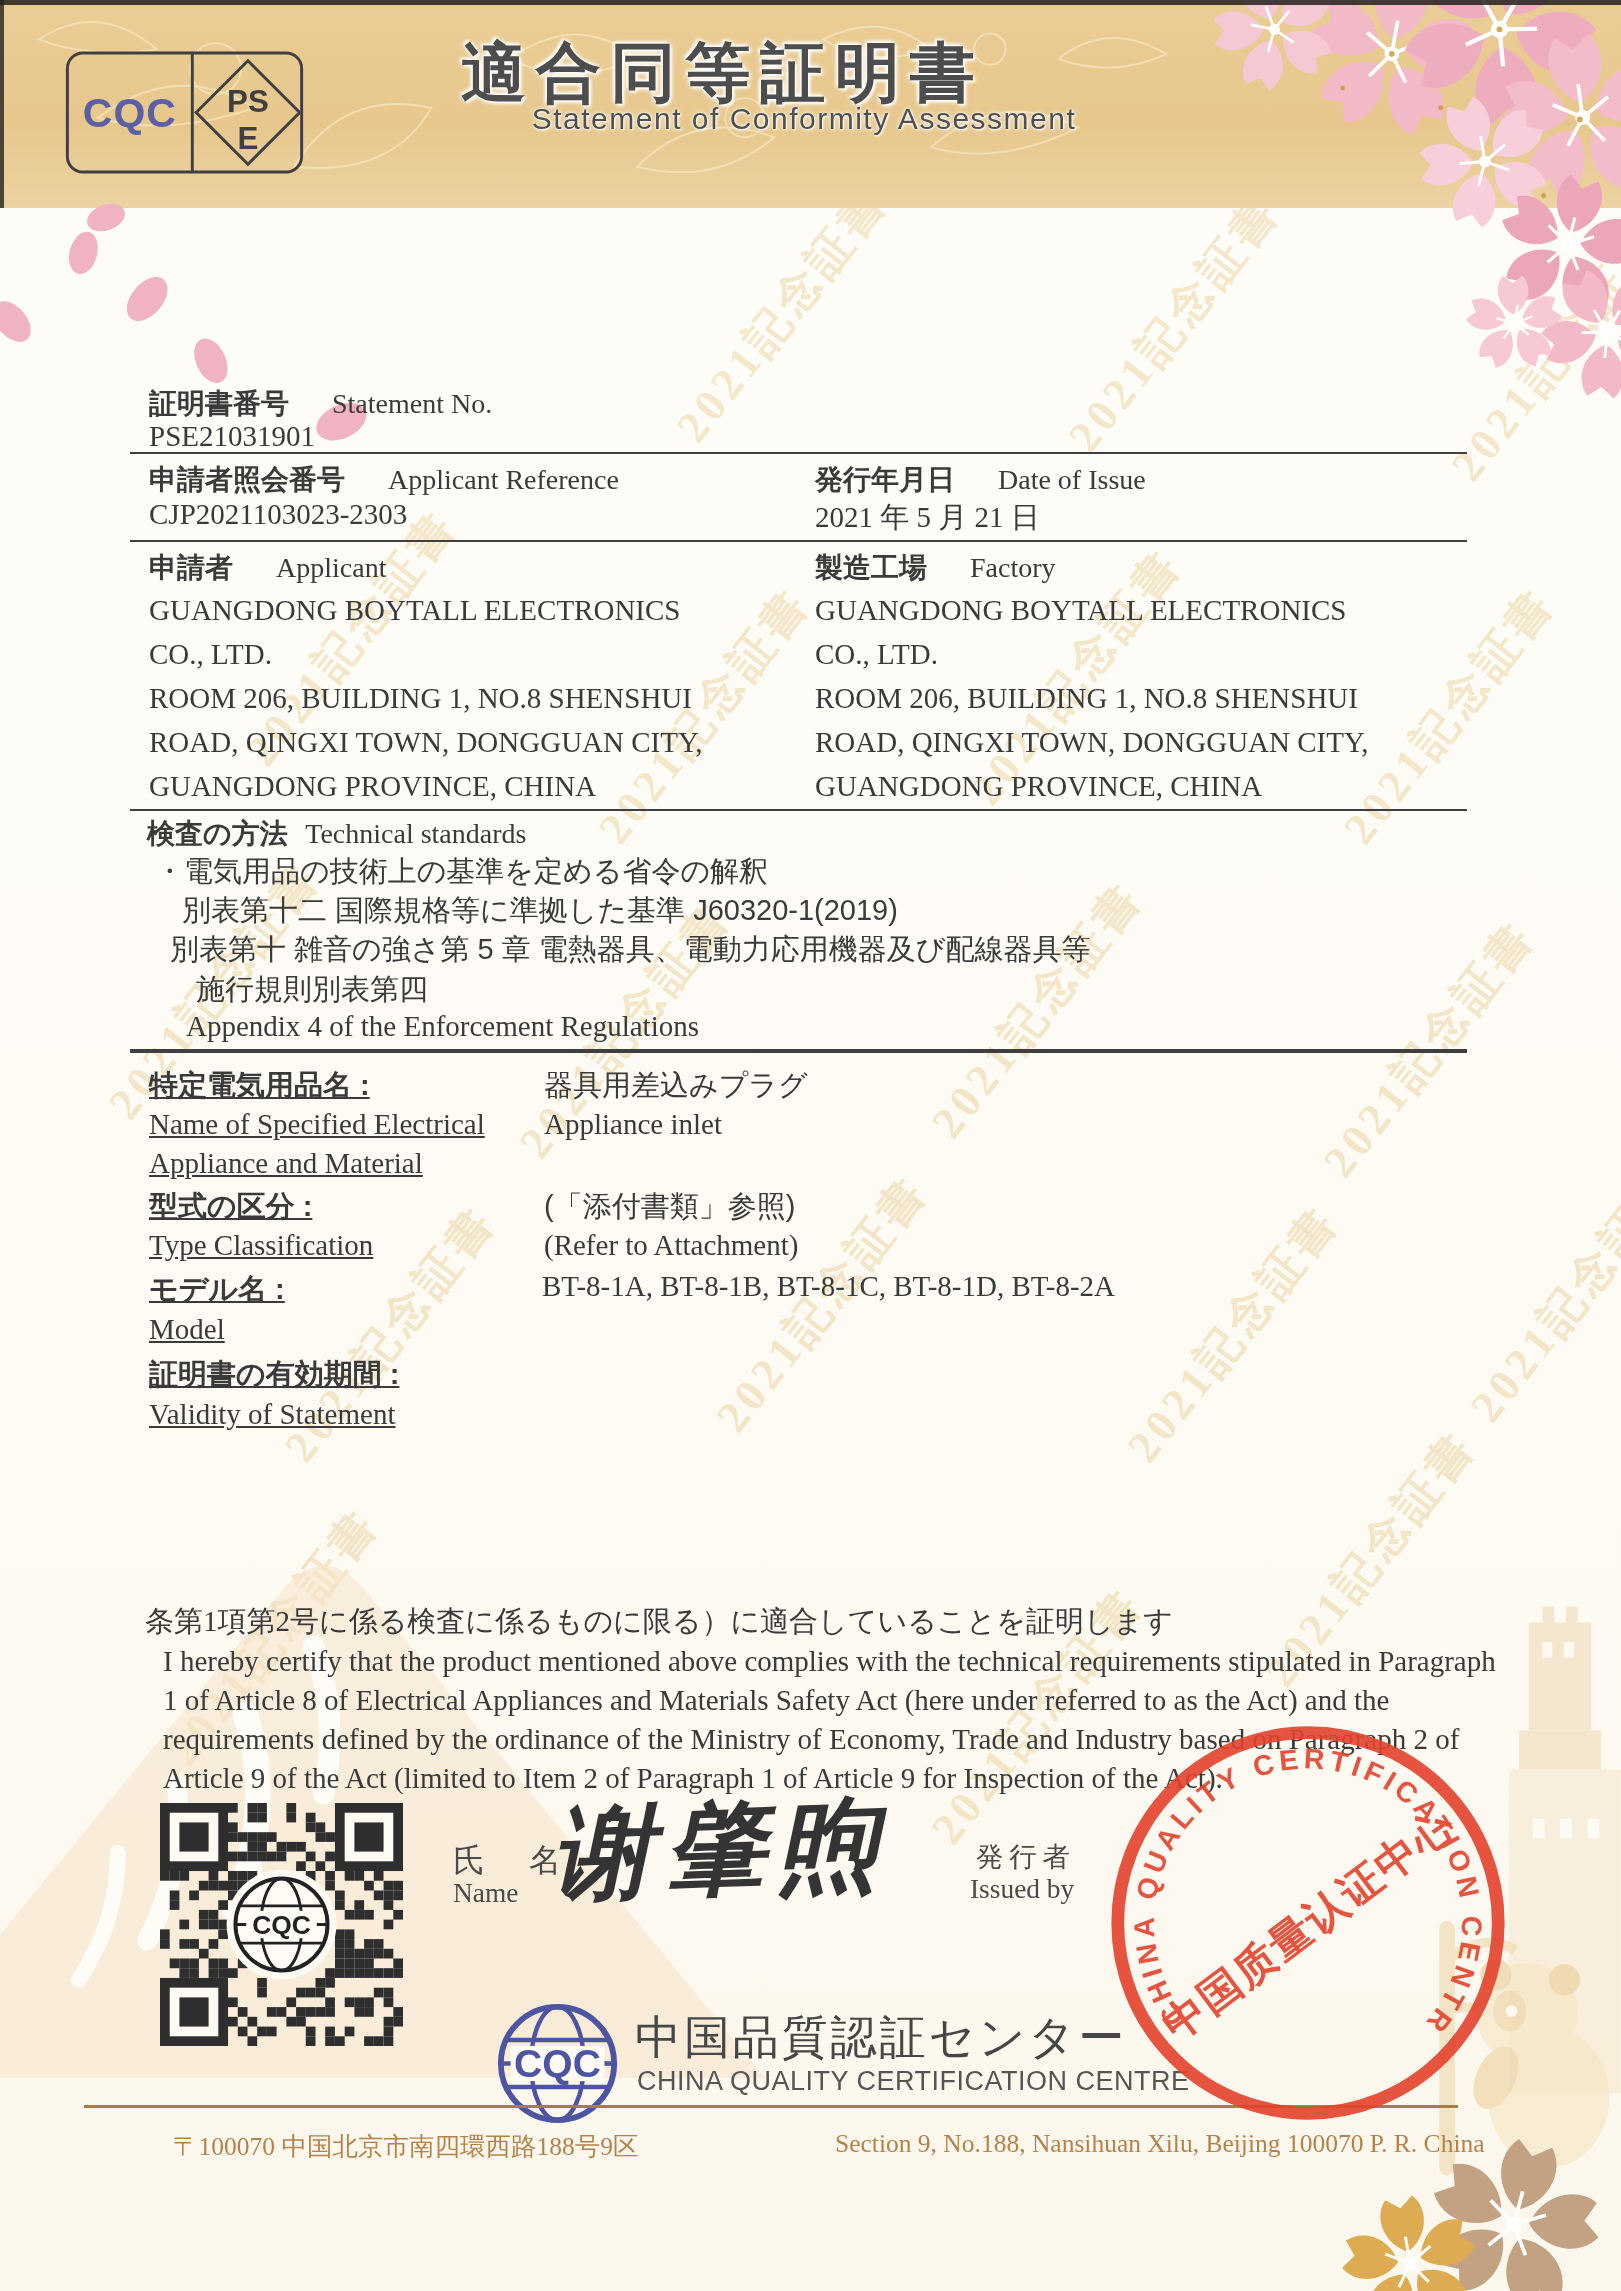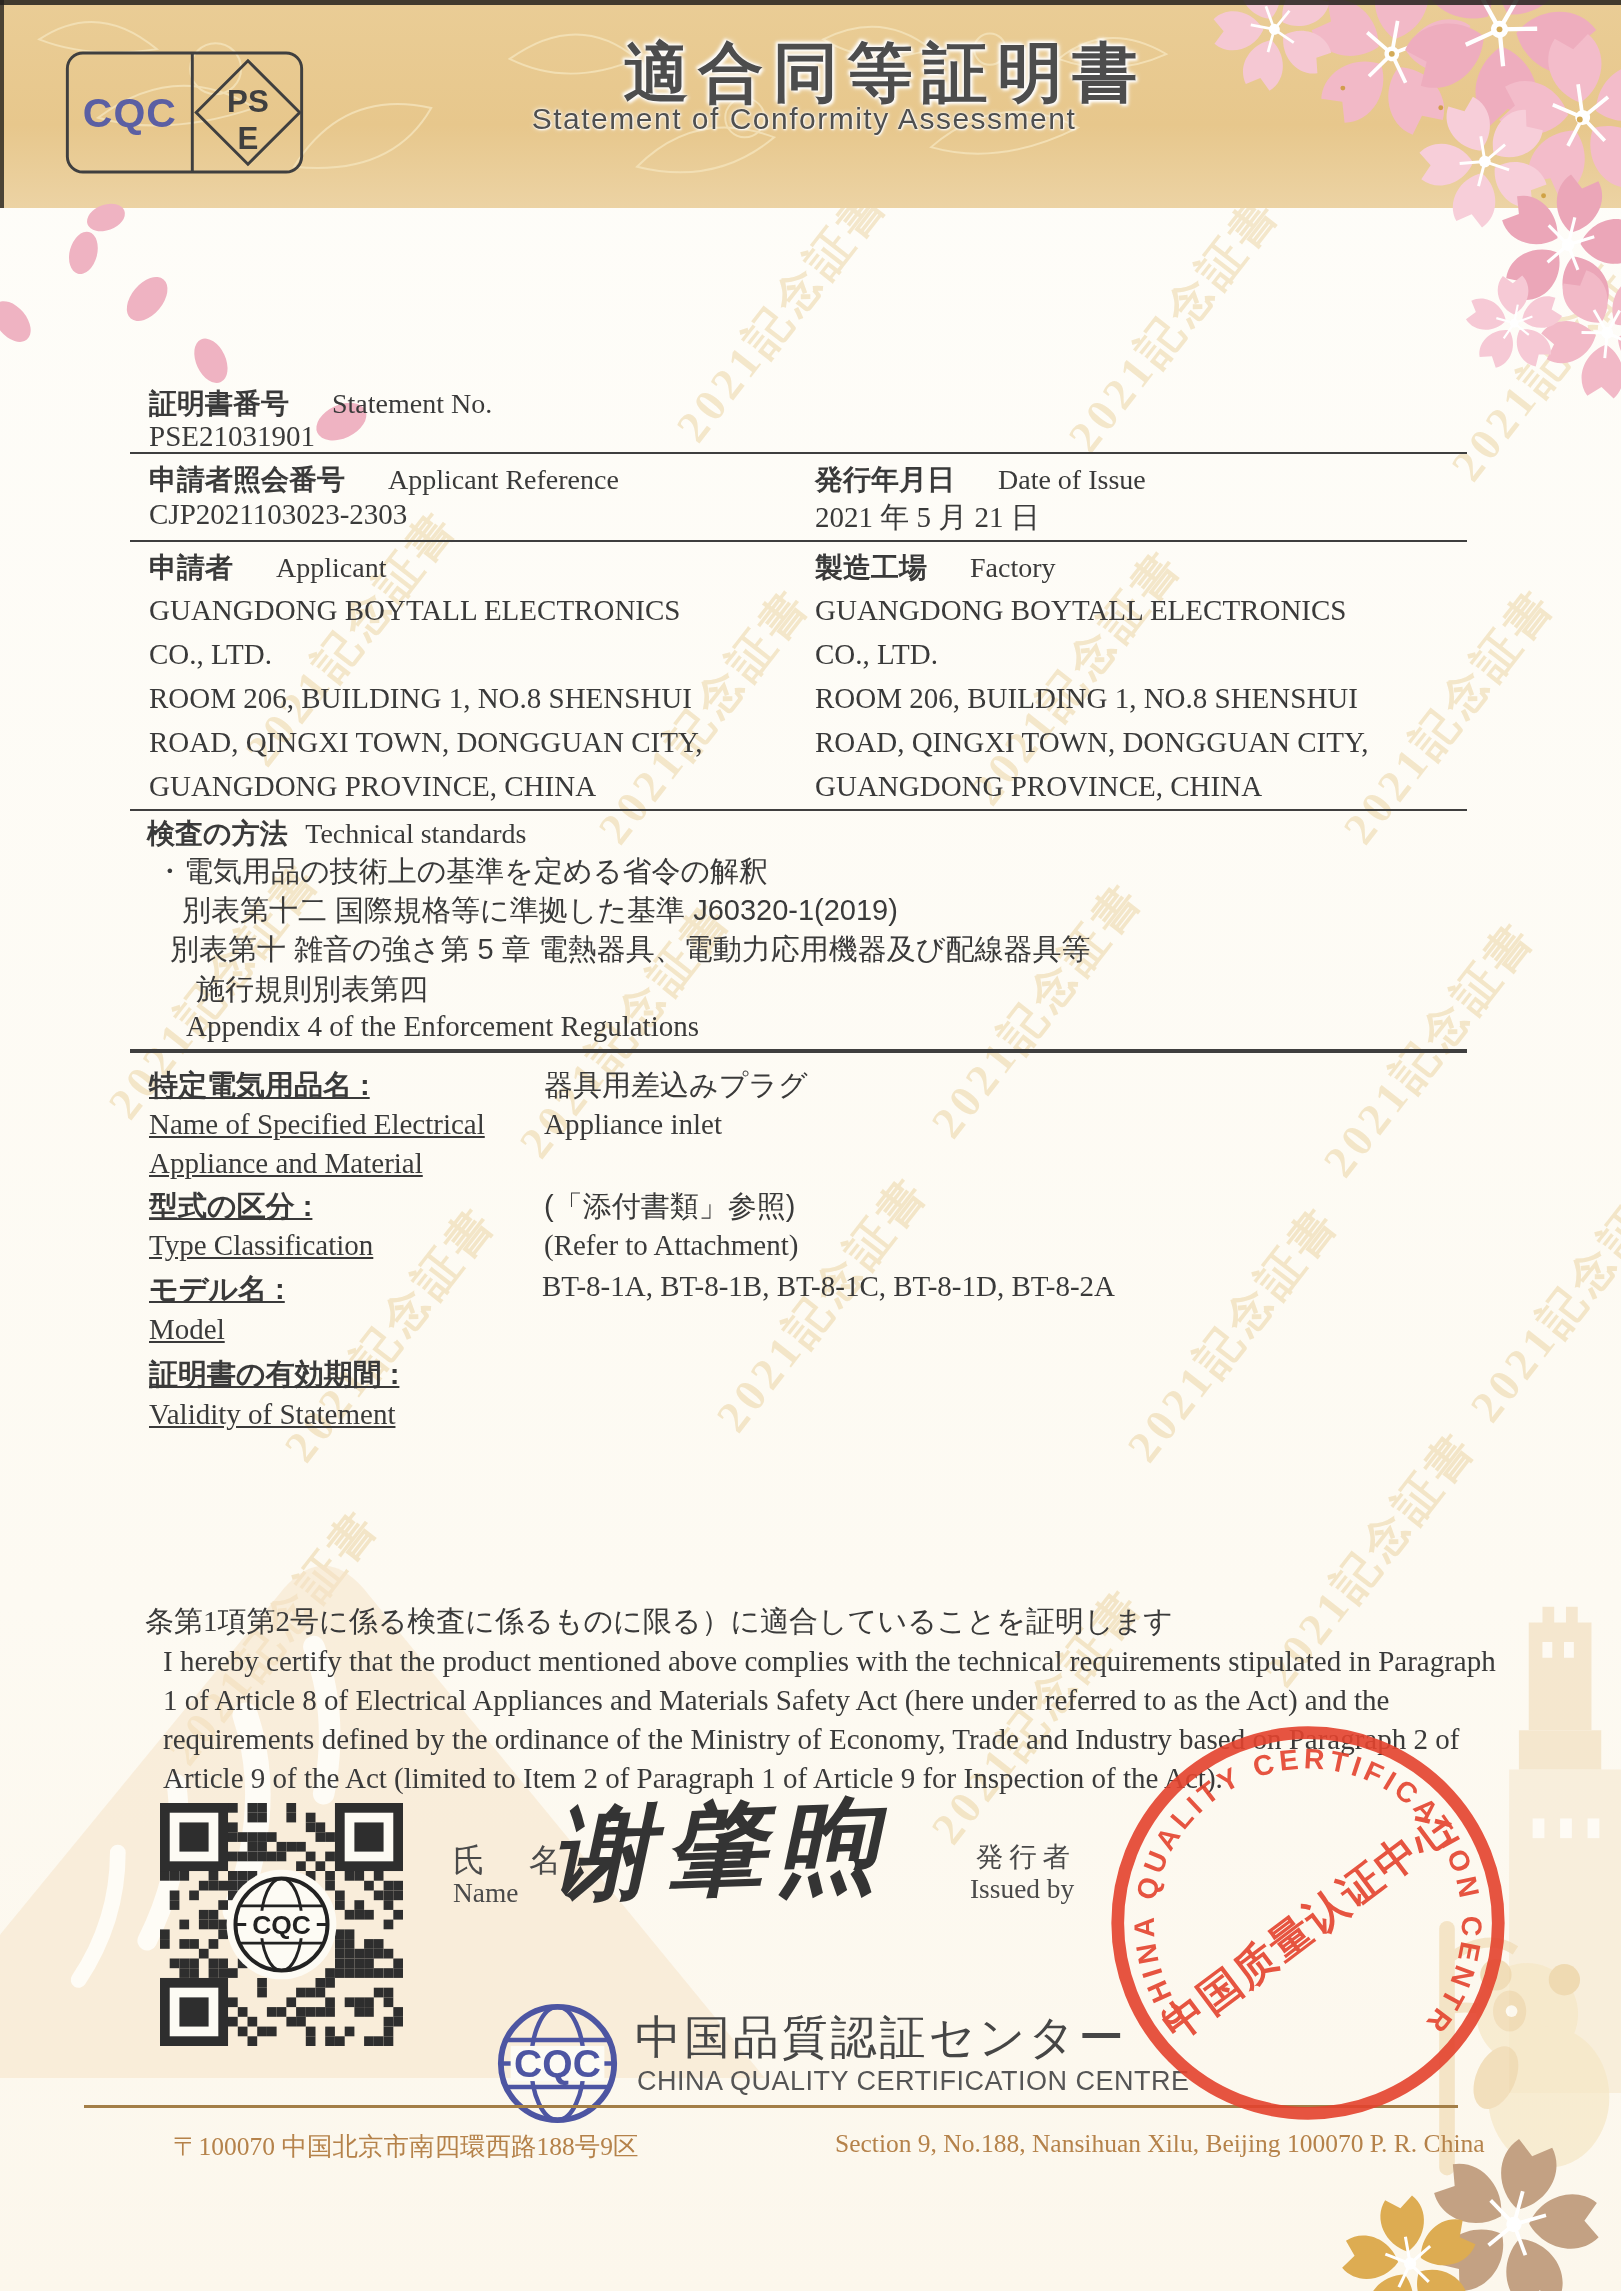--- a/index.html
+++ b/index.html
@@ -6,21 +6,21 @@
   .page{position:relative;width:1621px;height:2292px;margin:0 auto;background:linear-gradient(180deg,#fefdf9 0%,#fdfaf2 70%,#fcf7ec 100%);overflow:hidden;font-family:"Liberation Serif","DejaVu Serif",serif;color:#3a3a3a;}
   .abs{position:absolute;}
   .jp{font-family:"Liberation Sans","DejaVu Sans",sans-serif;}
   .lbl{font-weight:600;}
   .z1{z-index:1}.z2{z-index:2}.z3{z-index:3}
 
   
   .header{left:0;top:0;width:1621px;height:208px;background:linear-gradient(180deg,#eacd96 0%,#e7c78c 60%,#ecd3a4 100%);z-index:2;}
   .edge-top{left:0;top:0;width:1621px;height:4.9px;background:#23201c;opacity:.85;z-index:6;}
   .edge-left{left:0;top:0;width:3.9px;height:208px;background:#23201c;opacity:.8;z-index:6;}
-  .title-jp{left:461px;top:29px;width:686px;text-align:right;font-size:65px;letter-spacing:9.8px;color:#4d4d4d;font-weight:600;
+  .title-jp{left:461px;top:29px;width:686px;text-align:left;font-size:65px;letter-spacing:9.8px;color:#4d4d4d;font-weight:600;
     text-shadow:0 0 2px #fff,0 0 5.9px #fff,2px 2px 2.9px rgba(255,255,255,.95),-2px -2px 2.9px rgba(255,255,255,.9);z-index:4;}
   .title-en{left:461px;top:102px;width:686px;text-align:center;font-family:"Liberation Sans",sans-serif;font-size:30px;letter-spacing:1.5px;color:#4f4f4f;
     text-shadow:0 0 2px #fff,0 0 4.9px #fff,1px 1px 2px rgba(255,255,255,.95);z-index:4;}
 
   
   .logo-box{left:65px;top:51px;z-index:4;}
 
   
   .rule{left:130px;width:1337px;height:2px;background:#3f3f3f;z-index:3;}
   .rule-thick{height:3.9px;}

